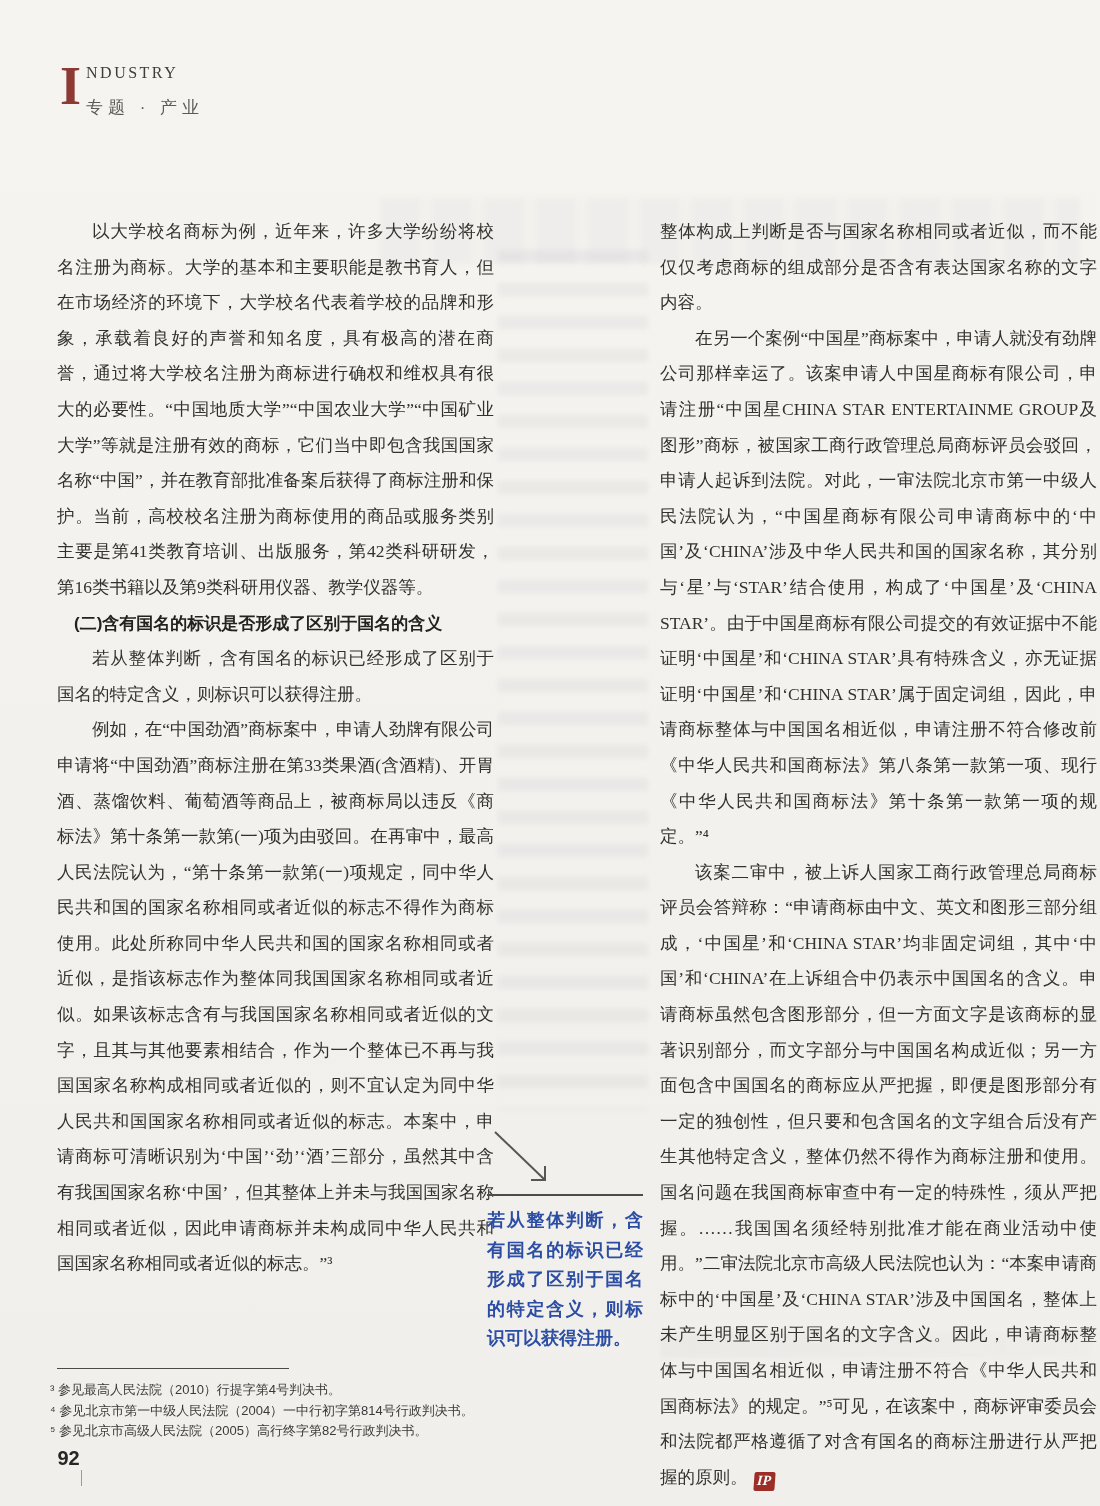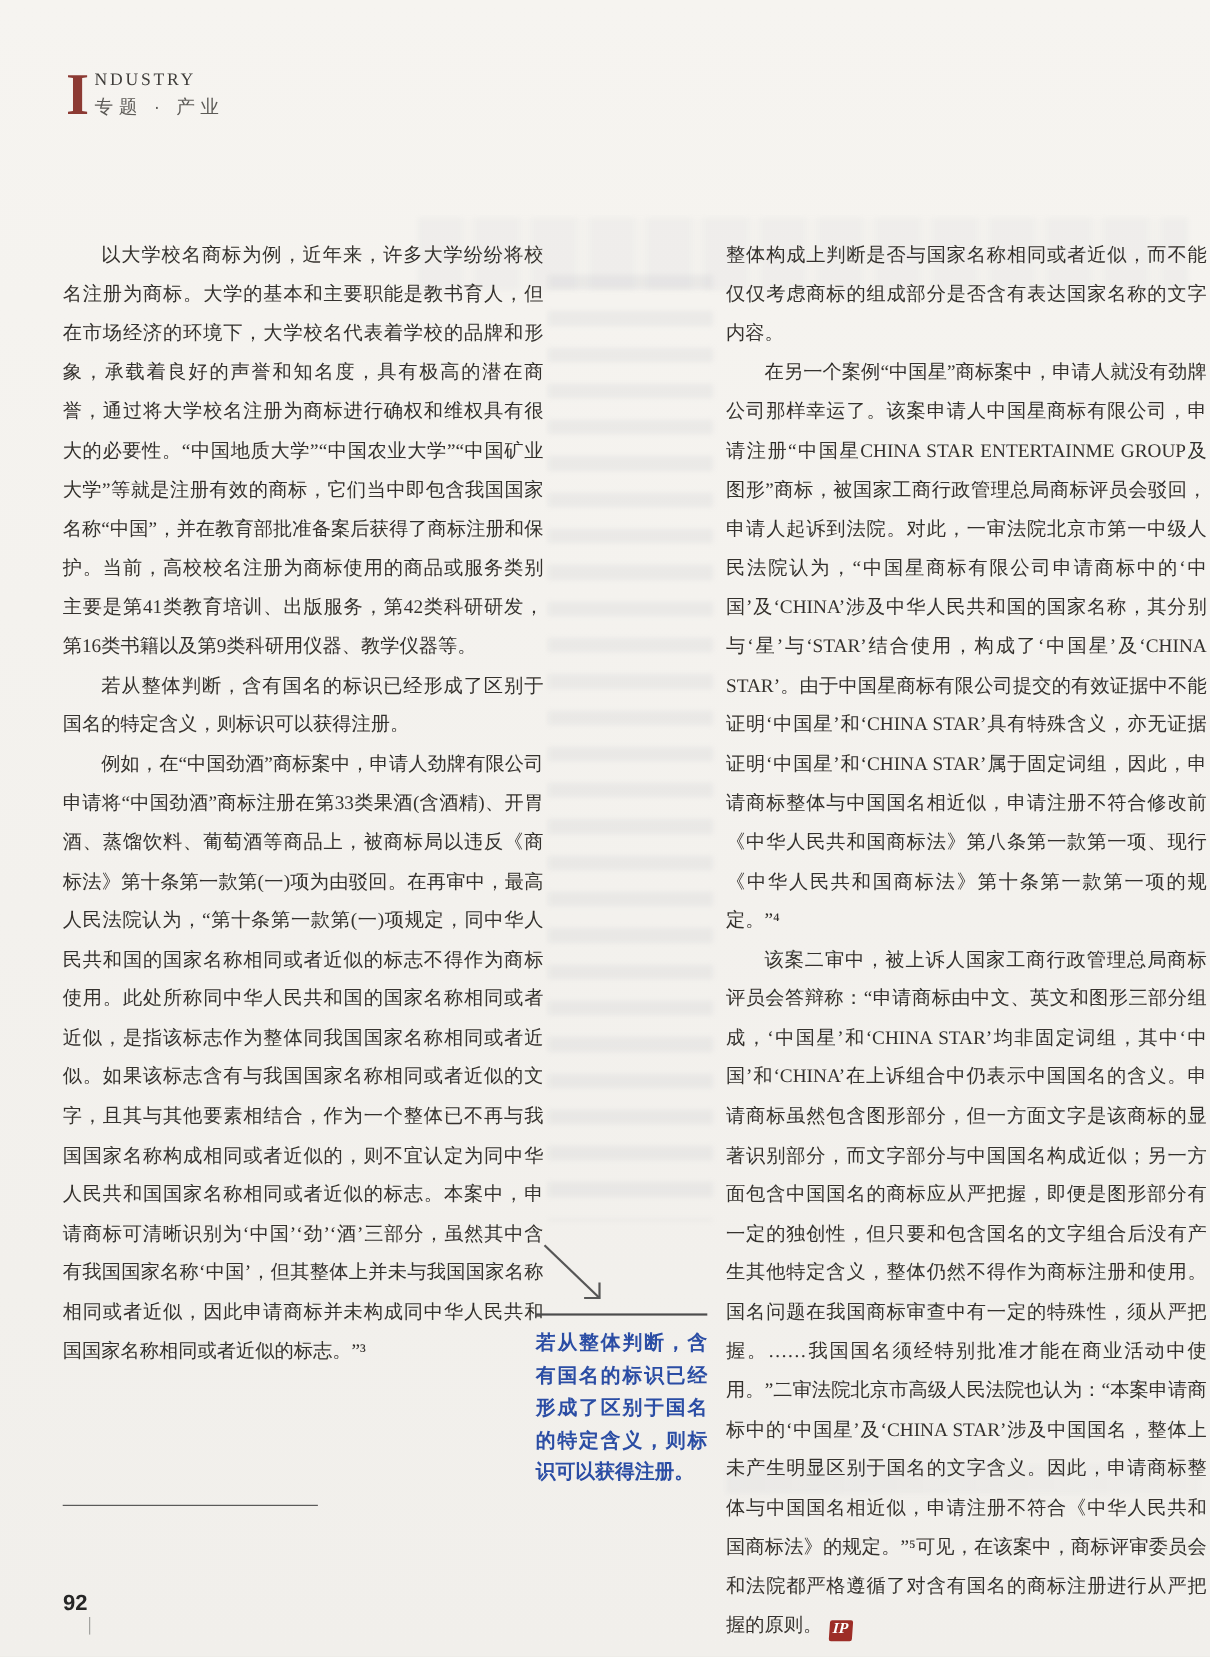--- a/index.html
+++ b/index.html
@@ -17,21 +17,21 @@
     font-family:"Liberation Serif",serif;font-weight:bold;
     font-size:54px;line-height:48px;color:#8c3a33;letter-spacing:0;
   }
   .header-text{display:flex;flex-direction:column;margin-left:5px;}
   .industry{
     font-family:"Liberation Serif",serif;font-size:16px;line-height:22px;
     letter-spacing:2.5px;color:#3f3d3a;font-weight:500;
   }
   .subtitle{
     font-family:"Liberation Sans",sans-serif;font-size:17px;line-height:24px;
-    letter-spacing:5px;color:#5c5a56;margin-top:2px;
+    letter-spacing:5px;color:#5c5a56;margin-top:12px;
   }
   
   .col{
     position:absolute;top:214px;width:437px;
     font-size:17.5px;line-height:35.6px;text-align:justify;
     color:#34312d;
   }
   .col-left{left:57px;}
   .col-right{left:660px;}
   .col p{margin:0;text-indent:2em;}
@@ -95,39 +95,45 @@
   <div class="header">
     <span class="dropcap">I</span>
     <div class="header-text">
       <span class="industry">NDUSTRY</span>
       <span class="subtitle">专题 · 产业</span>
     </div>
   </div>
 
   <div class="col col-left">
     <p>以大学校名商标为例，近年来，许多大学纷纷将校名注册为商标。大学的基本和主要职能是教书育人，但在市场经济的环境下，大学校名代表着学校的品牌和形象，承载着良好的声誉和知名度，具有极高的潜在商誉，通过将大学校名注册为商标进行确权和维权具有很大的必要性。“中国地质大学”“中国农业大学”“中国矿业大学”等就是注册有效的商标，它们当中即包含我国国家名称“中国”，并在教育部批准备案后获得了商标注册和保护。当前，高校校名注册为商标使用的商品或服务类别主要是第41类教育培训、出版服务，第42类科研研发，第16类书籍以及第9类科研用仪器、教学仪器等。</p>
+    <p class="subhead">(二)含有国名的标识是否形成了区别于国名的含义</p>
     <p>若从整体判断，含有国名的标识已经形成了区别于国名的特定含义，则标识可以获得注册。</p>
     <p>例如，在“中国劲酒”商标案中，申请人劲牌有限公司申请将“中国劲酒”商标注册在第33类果酒(含酒精)、开胃酒、蒸馏饮料、葡萄酒等商品上，被商标局以违反《商标法》第十条第一款第(一)项为由驳回。在再审中，最高人民法院认为，“第十条第一款第(一)项规定，同中华人民共和国的国家名称相同或者近似的标志不得作为商标使用。此处所称同中华人民共和国的国家名称相同或者近似，是指该标志作为整体同我国国家名称相同或者近似。如果该标志含有与我国国家名称相同或者近似的文字，且其与其他要素相结合，作为一个整体已不再与我国国家名称构成相同或者近似的，则不宜认定为同中华人民共和国国家名称相同或者近似的标志。本案中，申请商标可清晰识别为‘中国’‘劲’‘酒’三部分，虽然其中含有我国国家名称‘中国’，但其整体上并未与我国国家名称相同或者近似，因此申请商标并未构成同中华人民共和国国家名称相同或者近似的标志。”³</p>
   </div>
 
   <div class="col col-right">
     <p class="noindent">整体构成上判断是否与国家名称相同或者近似，而不能仅仅考虑商标的组成部分是否含有表达国家名称的文字内容。</p>
     <p>在另一个案例“中国星”商标案中，申请人就没有劲牌公司那样幸运了。该案申请人中国星商标有限公司，申请注册“中国星CHINA STAR ENTERTAINME GROUP及图形”商标，被国家工商行政管理总局商标评员会驳回，申请人起诉到法院。对此，一审法院北京市第一中级人民法院认为，“中国星商标有限公司申请商标中的‘中国’及‘CHINA’涉及中华人民共和国的国家名称，其分别与‘星’与‘STAR’结合使用，构成了‘中国星’及‘CHINA STAR’。由于中国星商标有限公司提交的有效证据中不能证明‘中国星’和‘CHINA STAR’具有特殊含义，亦无证据证明‘中国星’和‘CHINA STAR’属于固定词组，因此，申请商标整体与中国国名相近似，申请注册不符合修改前《中华人民共和国商标法》第八条第一款第一项、现行《中华人民共和国商标法》第十条第一款第一项的规定。”⁴</p>
     <p><span>该案二审中，被上诉人国家工商行政管理总局商标评员会答辩称：“申请商标由中文、英文和图形三部分组成，‘中国星’和‘CHINA STAR’均非固定词组，其中‘中国’和‘CHINA’在上诉组合中仍表示中国国名的含义。申请商标虽然包含图形部分，但一方面文字是该商标的显著识别部分，而文字部分与中国国名构成近似；另一方面包含中国国名的商标应从严把握，即便是图形部分有一定的独创性，但只要和包含国名的文字组合后没有产生其他特定含义，整体仍然不得作为商标注册和使用。国名问题在我国商标审查中有一定的特殊性，须从严把握。……我国国名须经特别批准才能在商业活动中使用。”二审法院北京市高级人民法院也认为：“本案申请商标中的‘中国星’及‘CHINA STAR’涉及中国国名，整体上未产生明显区别于国名的文字含义。因此，申请商标整体与中国国名相近似，申请注册不符合《中华人民共和国商标法》的规定。”⁵可见，在该案中，商标评审委员会和法院都严格遵循了对含有国名的商标注册进行从严把握的原则。</span><span class="endmark">IP</span></p>
   </div>
 
   <aside class="callout">
     <svg class="callout-arrow" width="70" height="62" viewBox="0 0 70 62">
       <line x1="6" y1="4" x2="56" y2="52" stroke="#565656" stroke-width="2"></line>
       <polyline points="56,38 56,52 42,52" fill="none" stroke="#565656" stroke-width="2"></polyline>
     </svg>
     <hr class="callout-rule">
     <div class="callout-text">若从整体判断，含有国名的标识已经形成了区别于国名的特定含义，则标识可以获得注册。</div>
   </aside>
 
   <hr class="fnrule">
+  <div class="footnotes">
+    <div class="fn">³ 参见最高人民法院（2010）行提字第4号判决书。</div>
+    <div class="fn">⁴ 参见北京市第一中级人民法院（2004）一中行初字第814号行政判决书。</div>
+    <div class="fn">⁵ 参见北京市高级人民法院（2005）高行终字第82号行政判决书。</div>
+  </div>
 
   <div class="footer">
     <span class="pagenum">92</span>
     <span class="pagedivider"></span>
   </div>
 
 </div>
 
 </body></html>

